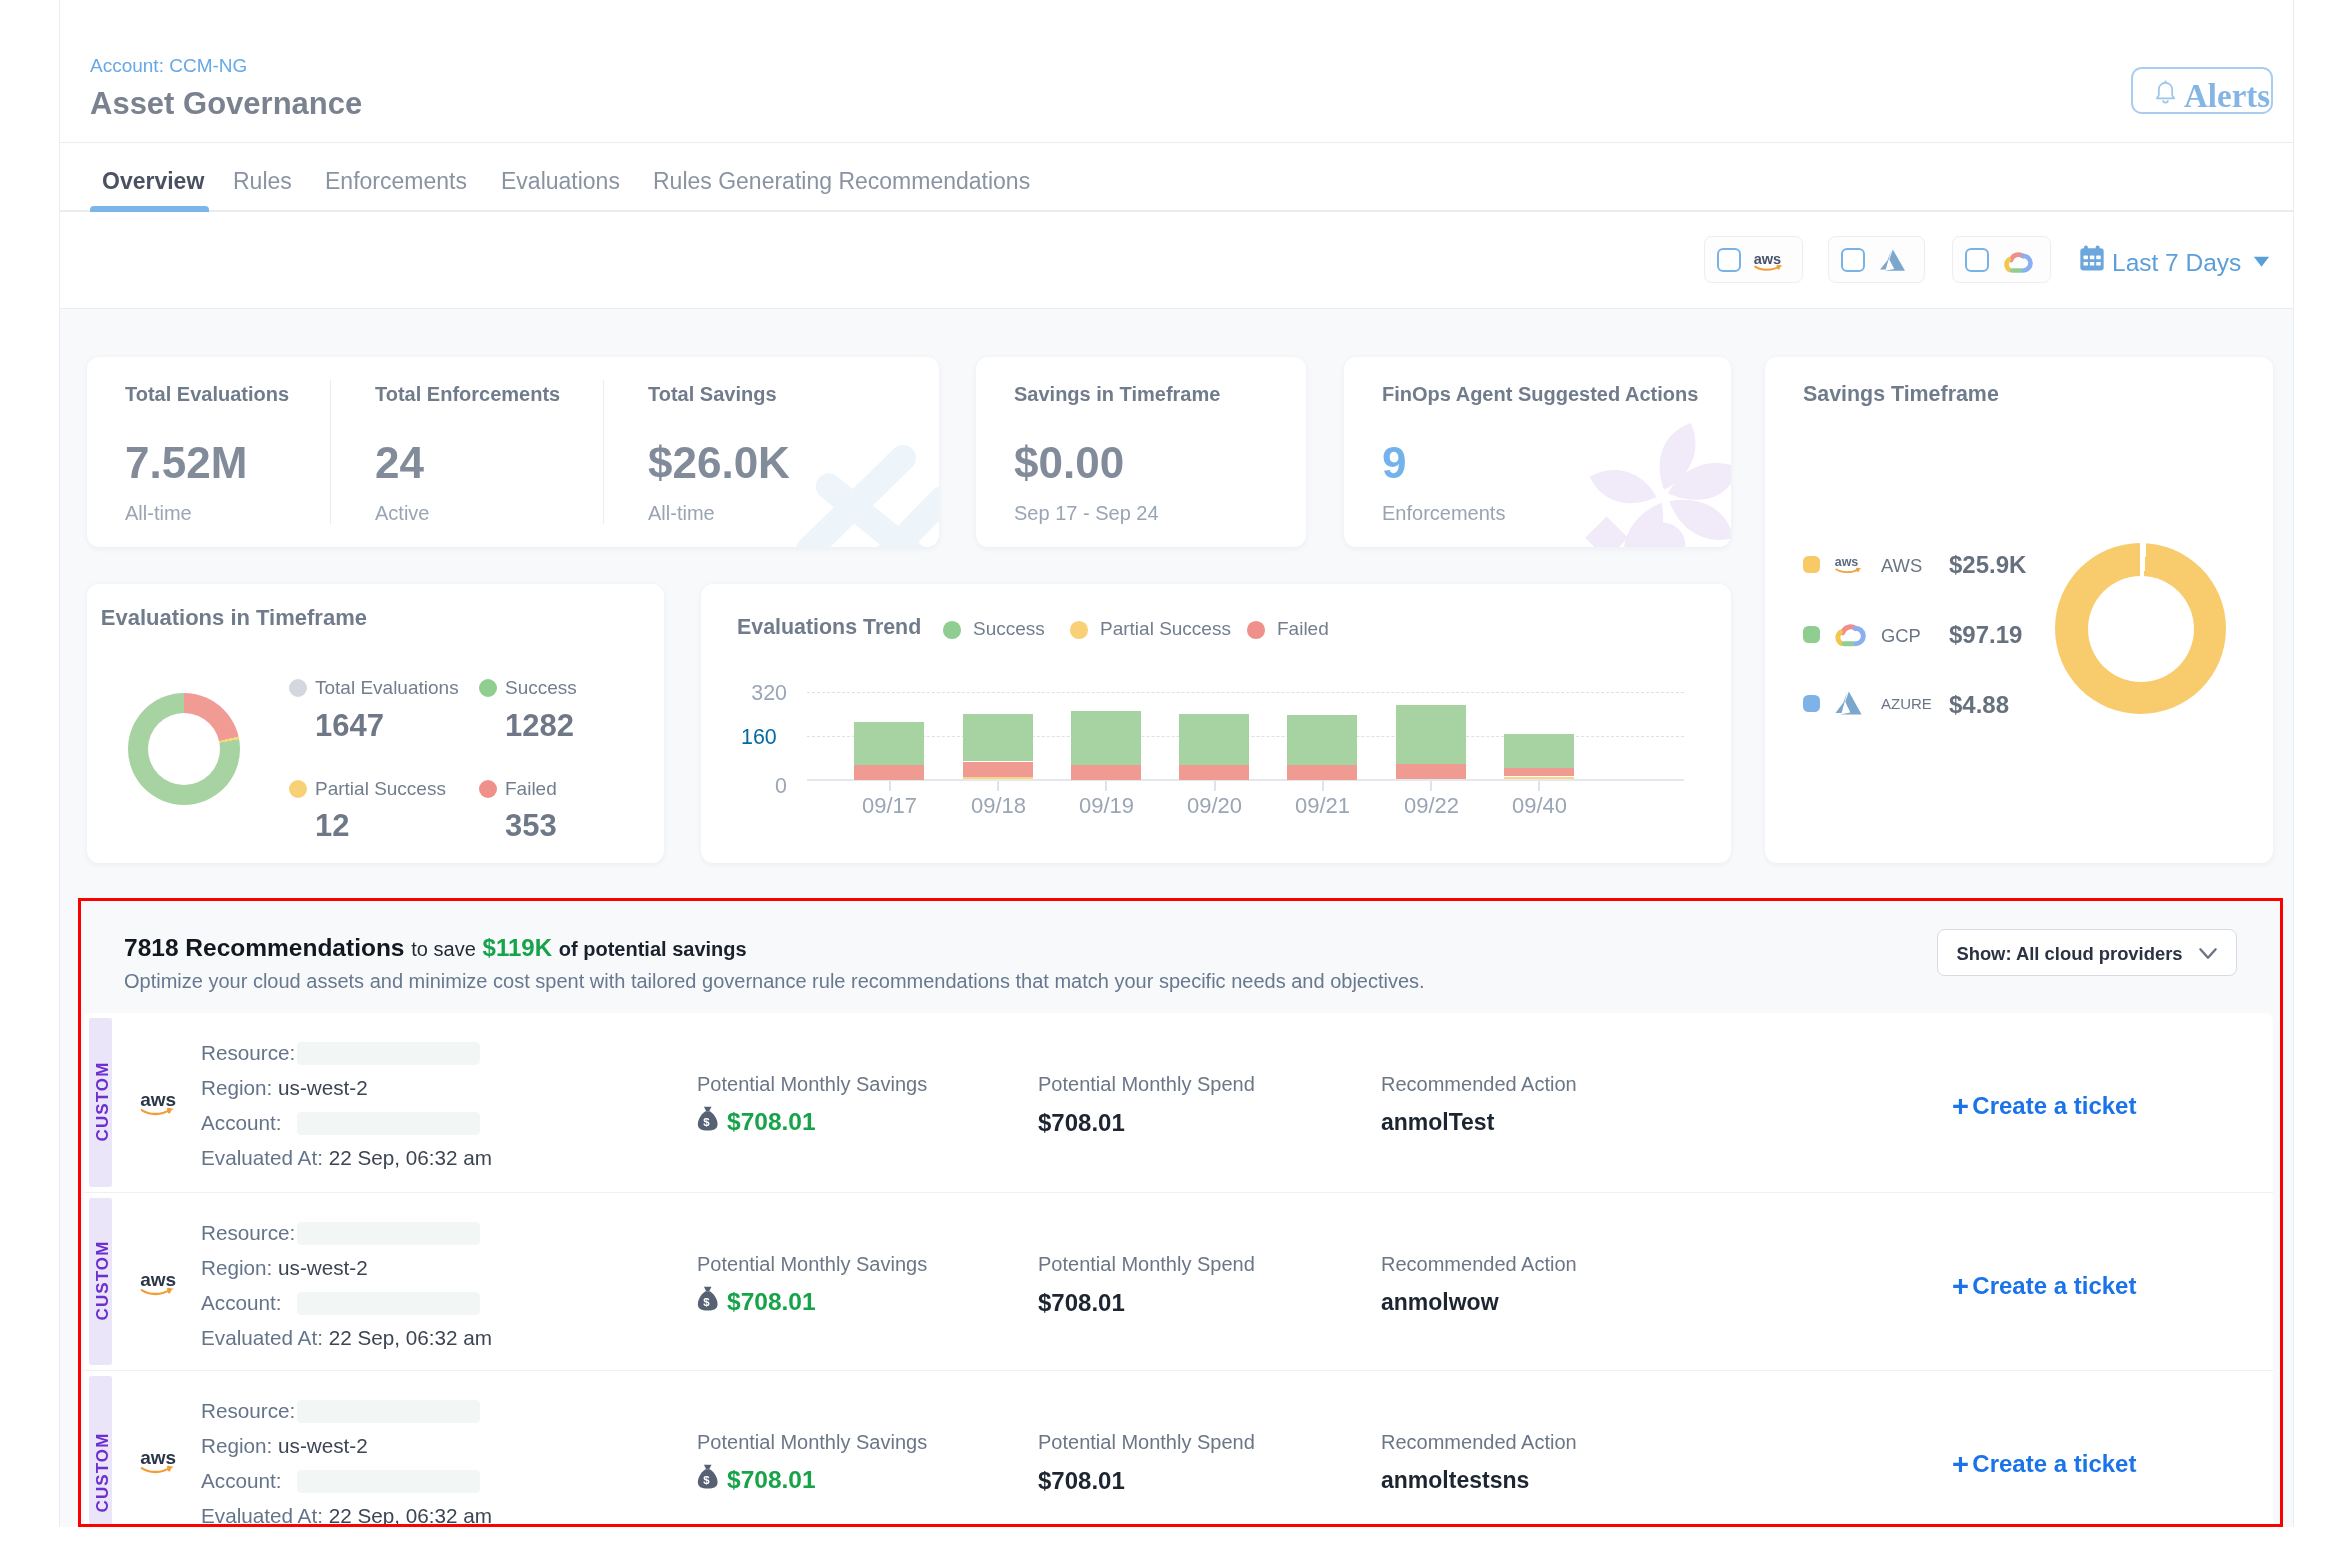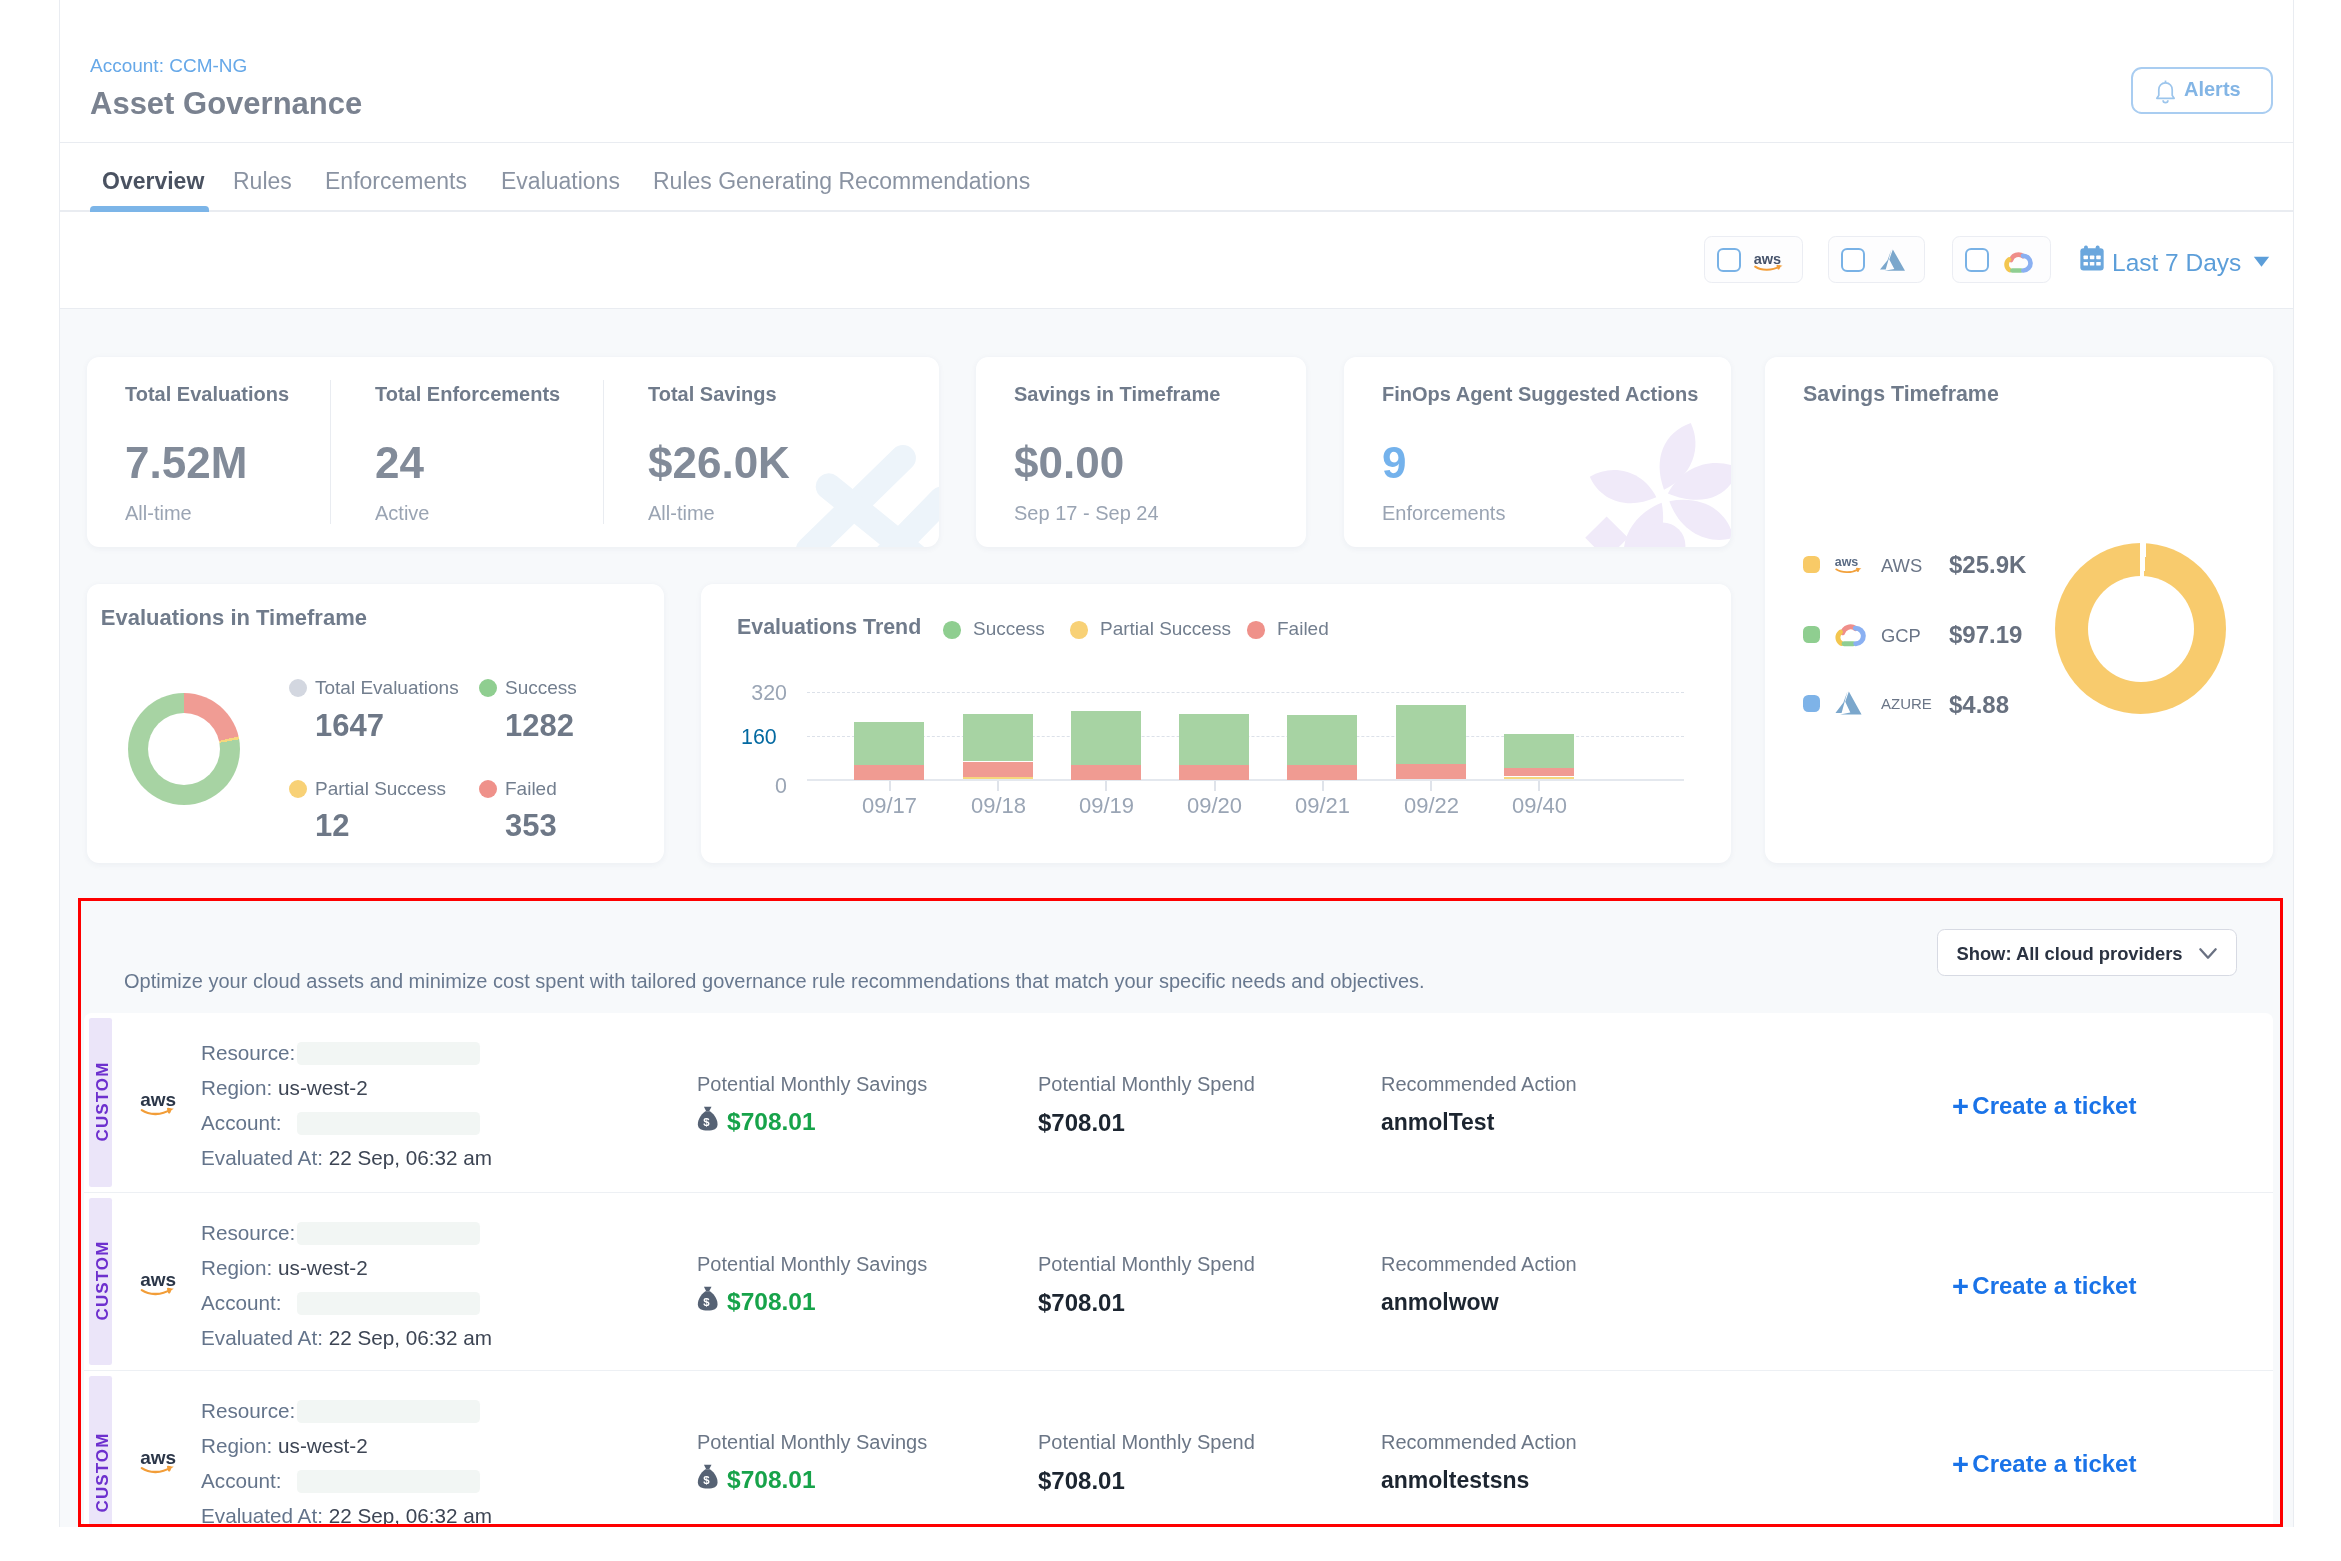--- a/index.html
+++ b/index.html
@@ -33,21 +33,21 @@
 
   <div class="abs" style="left:90px; top:55px; font-size:19px; color:#66a8e8;">Account: CCM-NG</div>
   <div class="abs" style="left:90px; top:86px; font-size:31px; font-weight:bold; color:#7a8290;">Asset Governance</div>
 
   <div class="abs" style="left:2131px; top:67px; width:142px; height:47px; border:2.3px solid #a9cdf1; border-radius:10.7px;">
     <svg class="abs" style="left:21.4px; top:10.7px;" width="23" height="26" viewBox="0 0 24 27">
       <path d="M12 3 C7.5 3 5 6.5 5 10 L5 16 L3 19 L21 19 L19 16 L19 10 C19 6.5 16.5 3 12 3 Z" fill="none" stroke="#9cc5ec" stroke-width="1.8" stroke-linejoin="round"></path>
       <path d="M9.5 21 a2.5 2.5 0 0 0 5 0" fill="none" stroke="#9cc5ec" stroke-width="1.8"></path>
       <line x1="12" y1="0.5" x2="12" y2="3" stroke="#9cc5ec" stroke-width="1.8"></line>
     </svg>
-    <div class="abs" style="left:51px; top:9.2px; font-size:20px; font-weight:bold; color:#83b5e5;">Alerts</div>
+    <div class="abs" style="left:51px; top:9.2px; font-size:33px; font-weight:bold; color:#83b5e5;font-family:Liberation Serif, serif;">Alerts</div>
   </div>
 
   <div class="hline" style="left:59px; top:142px; width:2234px; height:0.8px;"></div>
 
   <div class="abs" style="left:102px; top:168px; font-size:23px; font-weight:bold; color:#4a5261;">Overview</div>
   <div class="abs" style="left:233px; top:168px; font-size:23px; color:#8a93a2;">Rules</div>
   <div class="abs" style="left:325px; top:168px; font-size:23px; color:#8a93a2;">Enforcements</div>
   <div class="abs" style="left:501px; top:168px; font-size:23px; color:#8a93a2;">Evaluations</div>
   <div class="abs" style="left:653px; top:168px; font-size:23px; color:#8a93a2;">Rules Generating Recommendations</div>
   <div class="hline" style="left:59px; top:210px; width:2234px;"></div>
@@ -254,20 +254,21 @@
     <div class="abs" style="left:259px; top:209px; width:77px; text-align:center; font-size:22px; color:#9aa5b5;">09/18</div>
     <div class="abs" style="left:367px; top:209px; width:77px; text-align:center; font-size:22px; color:#9aa5b5;">09/19</div>
     <div class="abs" style="left:475px; top:209px; width:77px; text-align:center; font-size:22px; color:#9aa5b5;">09/20</div>
     <div class="abs" style="left:583px; top:209px; width:77px; text-align:center; font-size:22px; color:#9aa5b5;">09/21</div>
     <div class="abs" style="left:692px; top:209px; width:77px; text-align:center; font-size:22px; color:#9aa5b5;">09/22</div>
     <div class="abs" style="left:800px; top:209px; width:77px; text-align:center; font-size:22px; color:#9aa5b5;">09/40</div>
   </div>
 
   <div class="abs" style="left:78px; top:898px; width:2205px; height:629px; border:3.8px solid #fe0000; z-index:50;"></div>
 
+  <div class="abs" style="left:124px; top:934px; font-size:24.5px; font-weight:bold; color:#13181f;">7818 Recommendations <span style="font-size:20px; font-weight:normal; color:#242b35;">to save</span> <span style="font-size:24px; color:#17a34a;">$119K</span> <span style="font-size:20px; color:#1a212b;">of potential savings</span></div>
   <div class="abs" style="left:124px; top:970px; font-size:20px; color:#68788f;">Optimize your cloud assets and minimize cost spent with tailored governance rule recommendations that match your specific needs and objectives.</div>
 
   <div class="abs" style="left:1937px; top:929px; width:300px; height:47px; background:#ffffff; border:1.5px solid #d7dae3; border-radius:7.7px;">
     <div class="abs" style="left:18.4px; top:13px; font-size:18.4px; font-weight:bold; color:#2b3342;">Show: All cloud providers</div>
     <svg class="abs" style="left:260px; top:17px;" width="20" height="13.8" viewBox="0 0 26 18">
         <polyline points="3,3 13,14 23,3" fill="none" stroke="#6a7182" stroke-width="3" stroke-linecap="round" stroke-linejoin="round"></polyline>
       </svg>
   </div>
 
   <div class="abs" style="left:84px; top:1013px; width:2189px; height:512px; background:#ffffff; border-radius:7.7px 7.7px 0 0; overflow:hidden;" id="rows">

